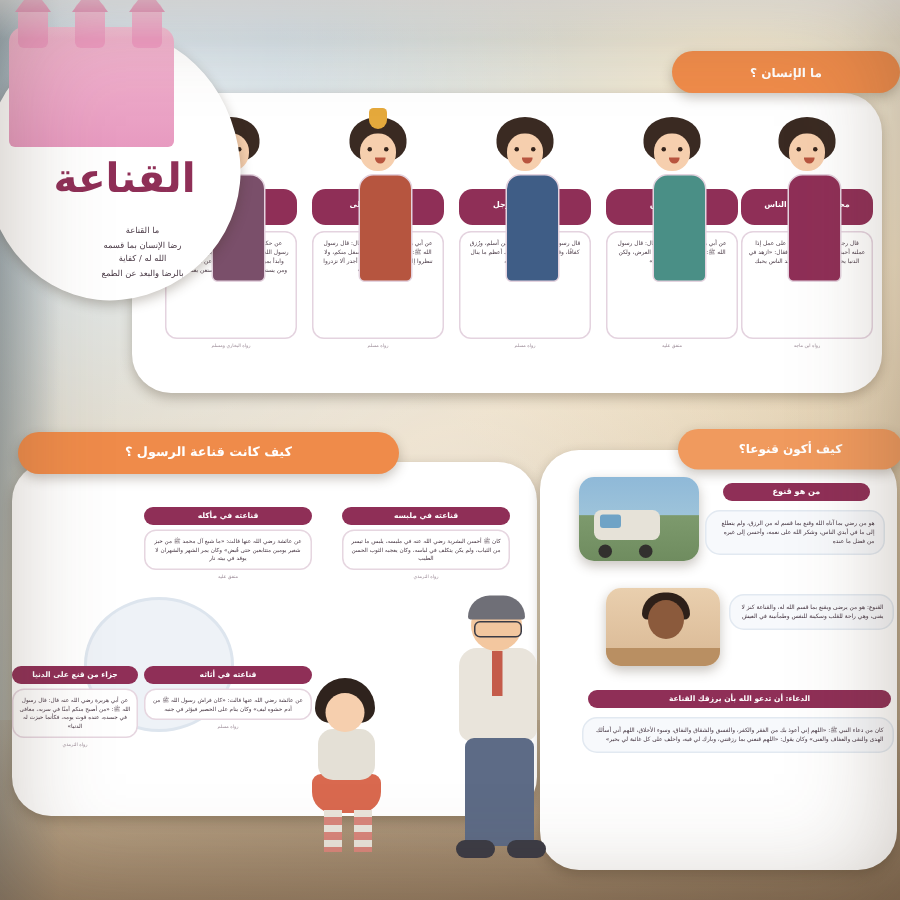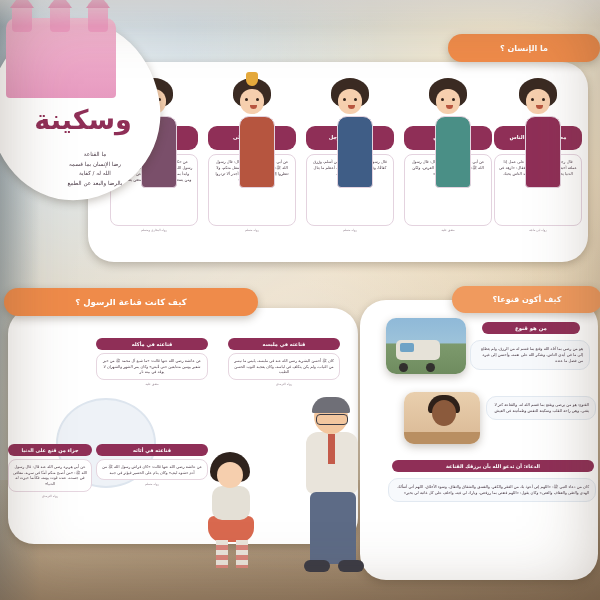--- a/index.html
+++ b/index.html
@@ -245,28 +245,28 @@
 
   <div id="logo-blob" class="shadow"></div>
   <div id="castle">
     <div class="tower a"></div>
       <div class="tower b"></div>
       <div class="tower c"></div>
     <div class="roof a"></div>
       <div class="roof b"></div>
       <div class="roof c"></div>
   </div>
-  <div id="logo-text">وسكينة</div>
+  <div id="logo-text">القناعة</div>
   <div id="logo-sub" style="white-space:pre-line;">ما القناعة
 رضا الإنسان بما قسمه
 الله له / كفاية
 بالرضا والبعد عن الطمع</div>
 
   <div id="mid-left-panel" class="panel shadow"></div>
-  <div class="pill orange shadow" style="left:4px;top:288px;width:230px;height:22px;font-size:8.5px;">كيف كانت قناعة الرسول ؟</div>
+  <div class="pill orange shadow" style="left:12px;top:288px;width:230px;height:22px;font-size:8.5px;">كيف كانت قناعة الرسول ؟</div>
   <div id="oval"></div>
 
   <div class="mrow" style="left:96px;top:338px;">
     <div class="mhead">قناعته في مأكله</div>
     <div class="mbody">عن عائشة رضي الله عنها قالت: «ما شبع آل محمد ﷺ من خبز شعير يومين متتابعين حتى قُبض» وكان يمر الشهر والشهران لا يوقد في بيته نار</div>
     <div class="msrc">متفق عليه</div>
   </div>
 
   <div class="mrow" style="left:228px;top:338px;">
     <div class="mhead">قناعته في ملبسه</div>

